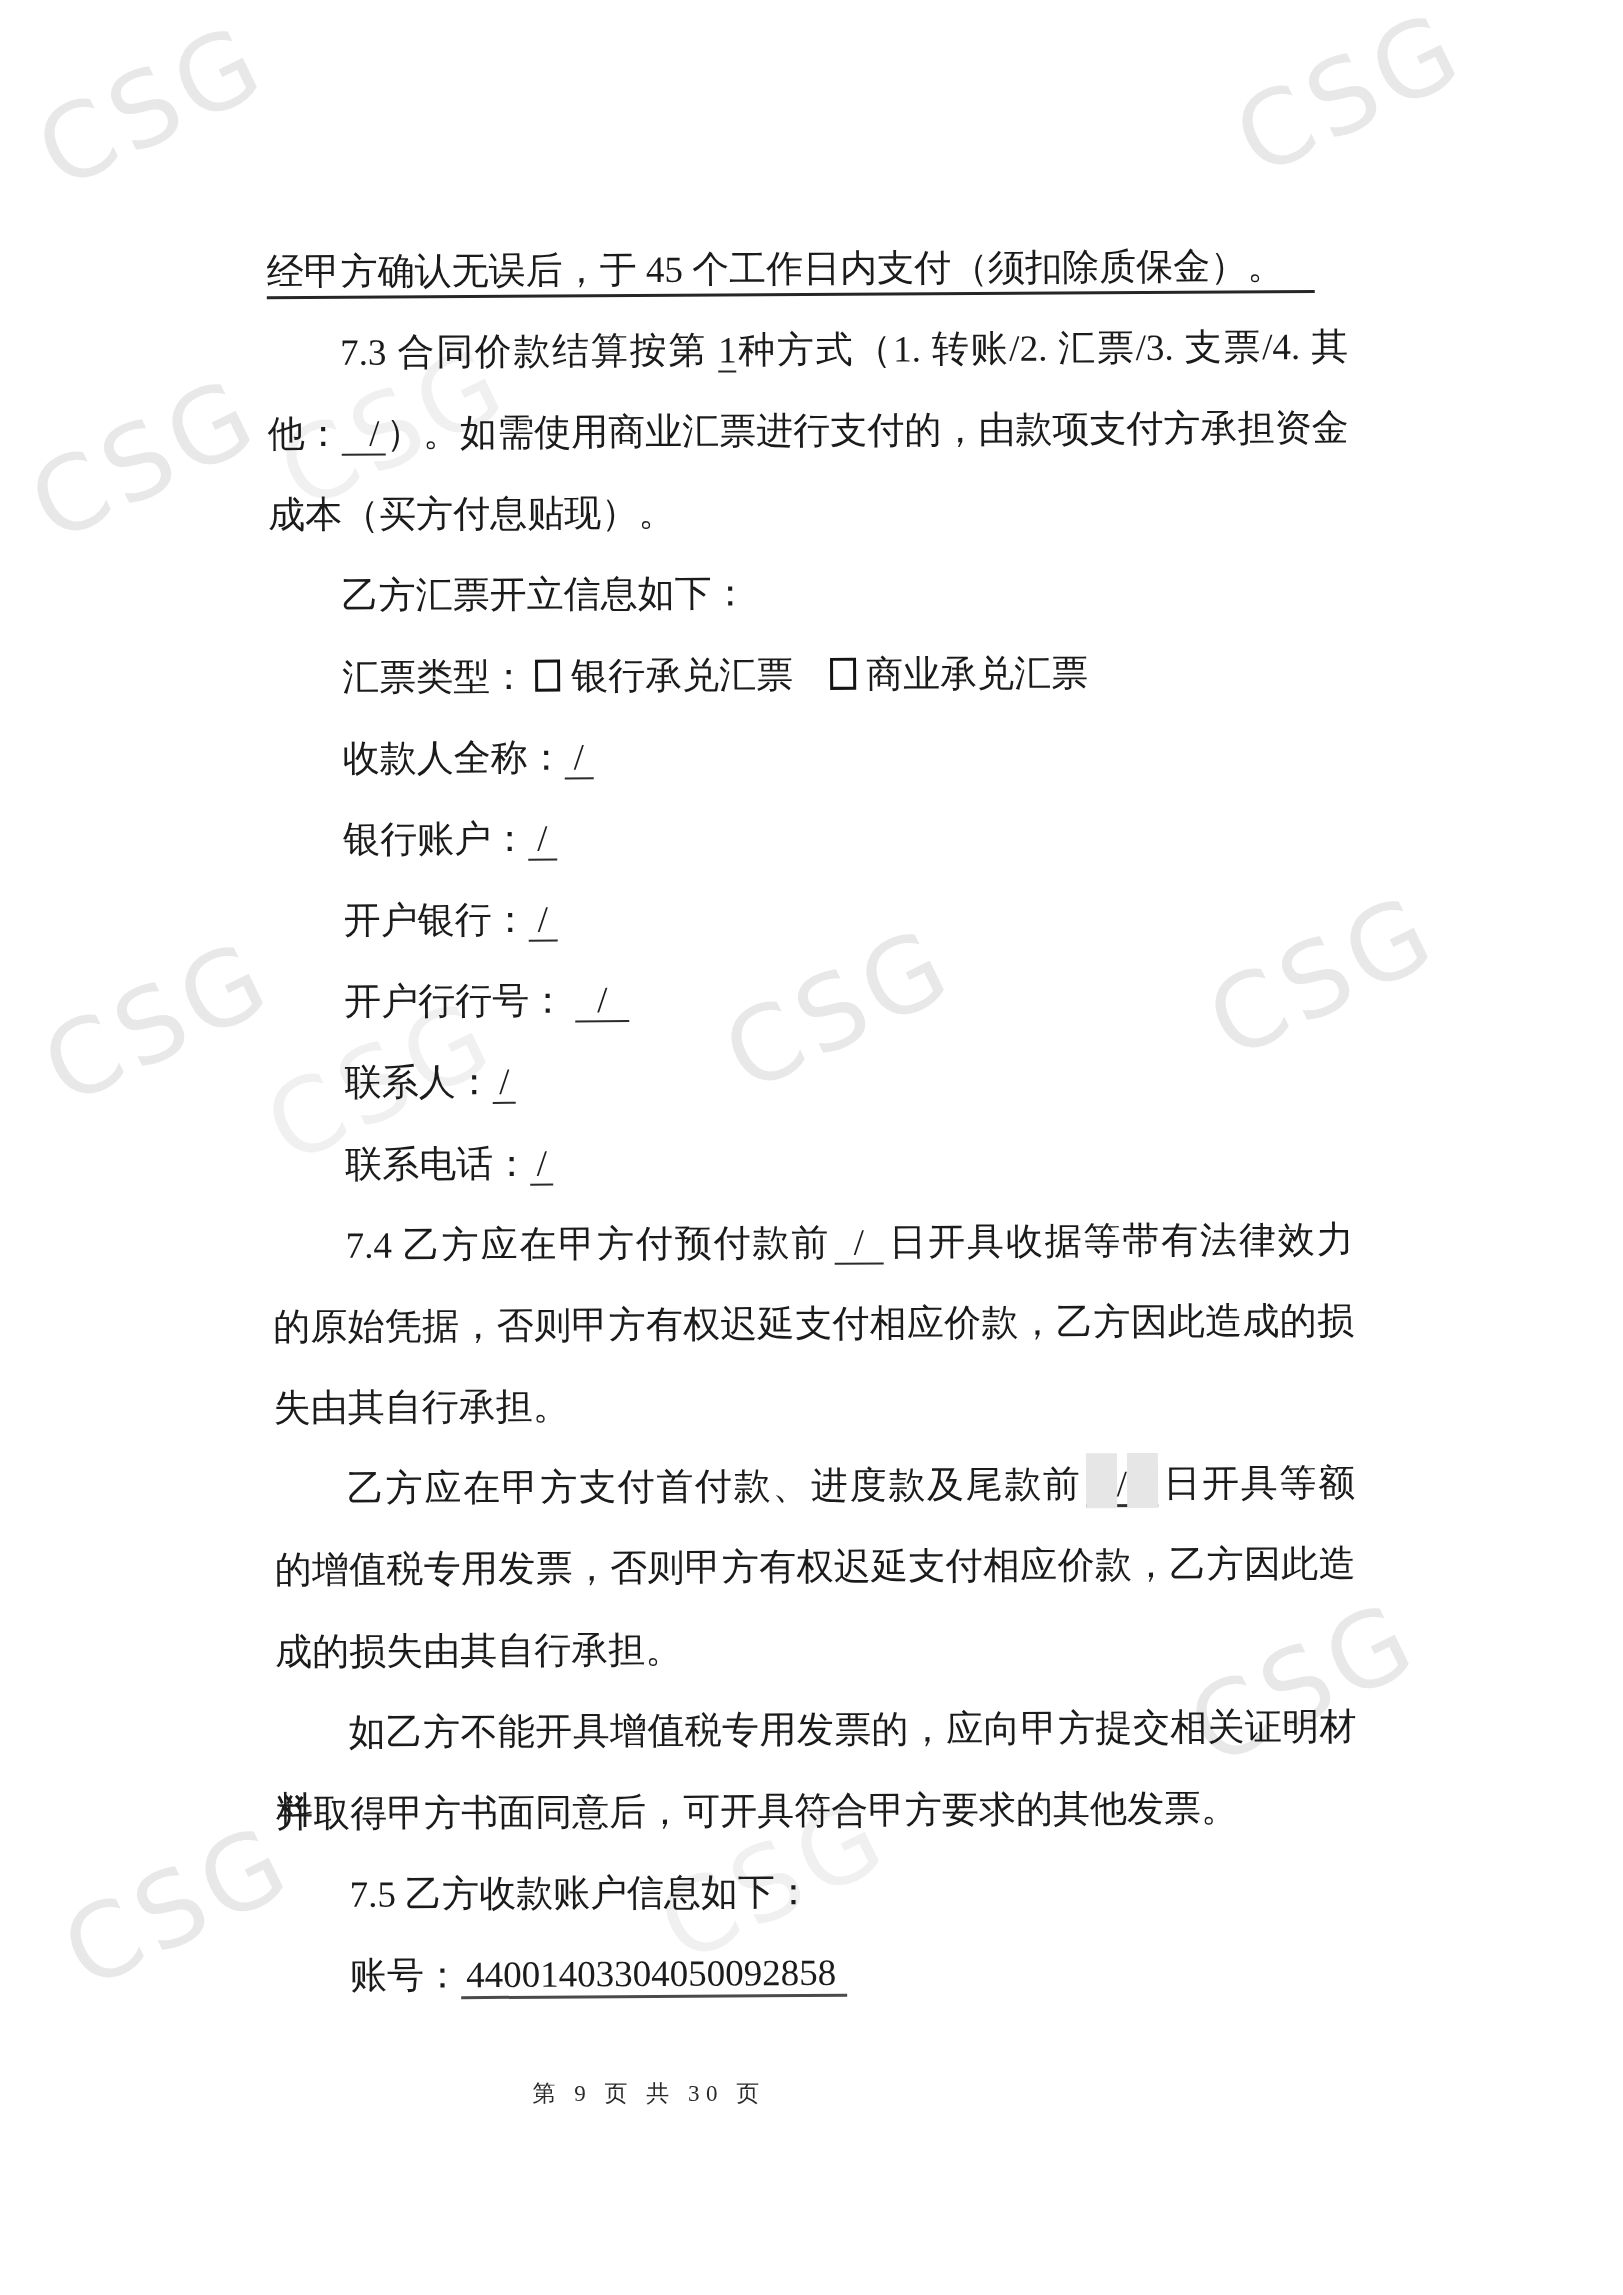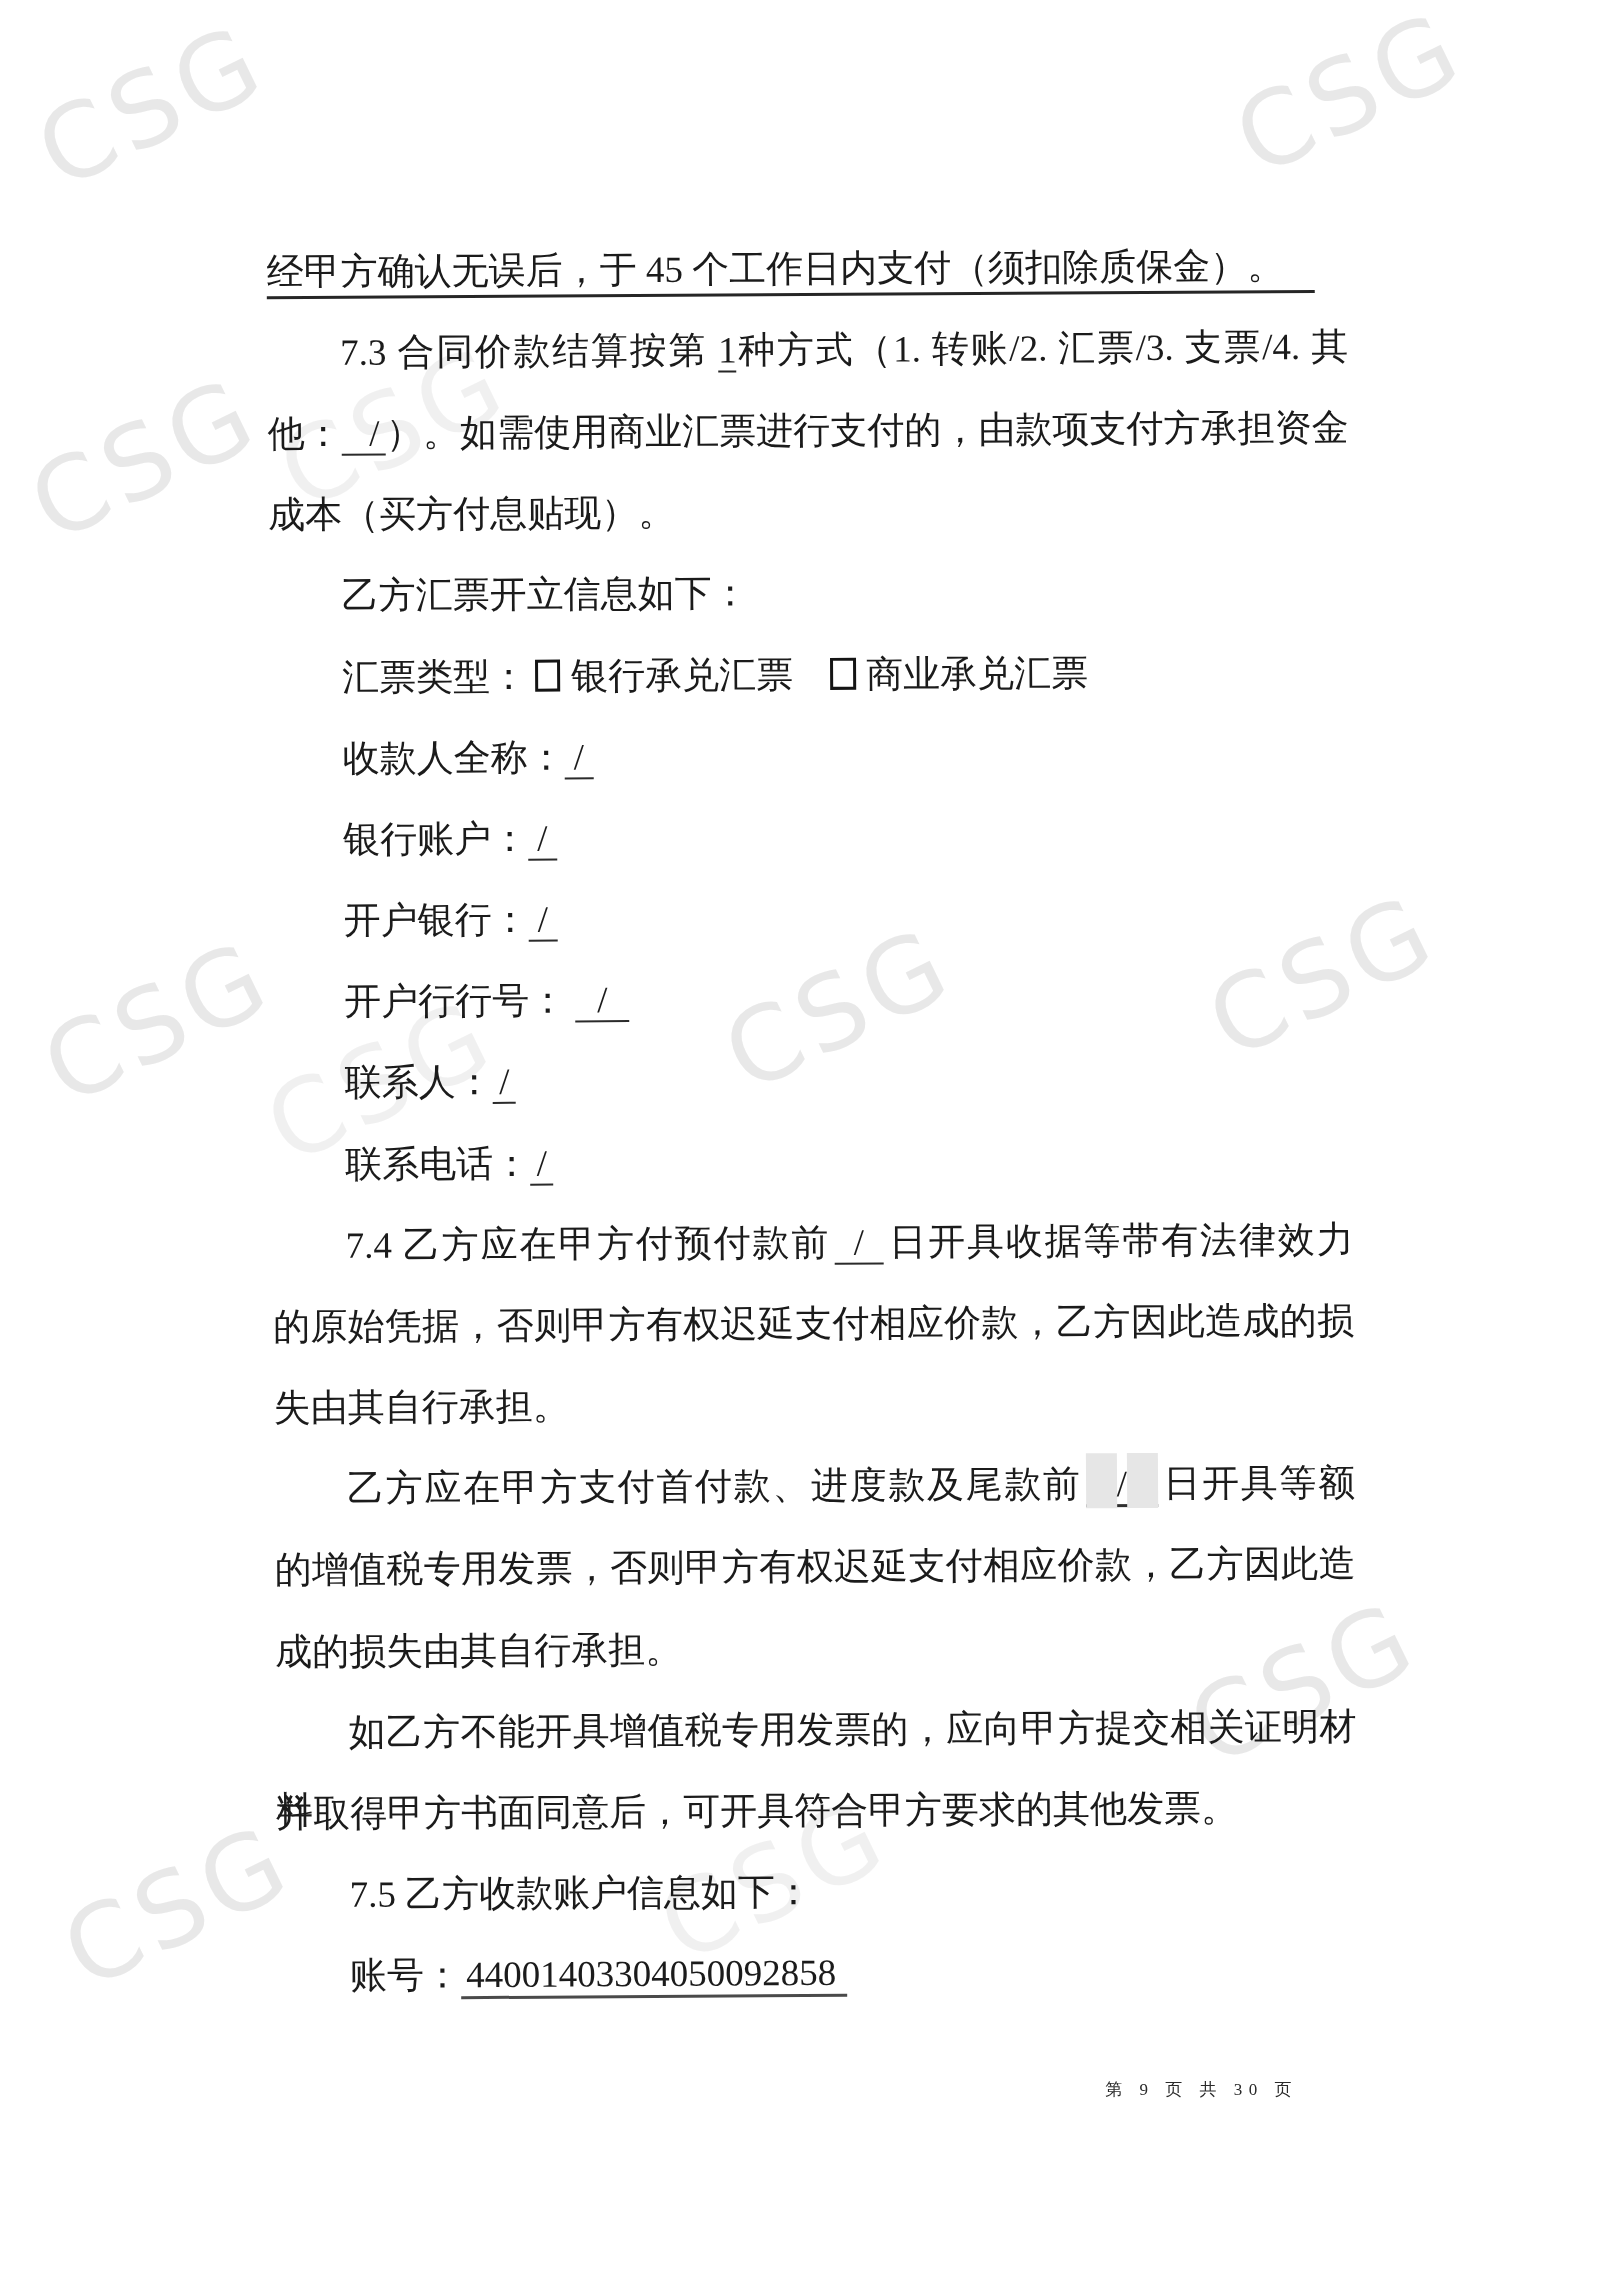--- a/index.html
+++ b/index.html
@@ -41,22 +41,22 @@
   
   .cbx{
     display:inline-block;width:19.6px;height:26px;border:3.9px solid #141414;
     vertical-align:-2.6px;margin:0 10.5px 0 7.9px;
   }
   .cbx.second{margin-left:37px;}
   
   .acct-u{border-bottom:3.9px solid #4a4a4a;padding:0 10.5px 1.3px 5.2px;}
   
   .footer{
-    position:absolute;left:0;top:2078px;width:1298px;z-index:2;text-align:right;
-    font-size:17px;letter-spacing:6.5px;color:#2a2a2a;
+    position:absolute;left:0;top:2078px;width:1298px;z-index:2;text-align:center;
+    font-size:23px;letter-spacing:6.5px;color:#2a2a2a;
     font-family:"Liberation Serif","DejaVu Serif",serif;
   }
 </style>
 </head>
 <body>
 
 <div class="page">
 
   <span class="wm" style="left:33px;top:46px;">CSG</span>
   <span class="wm" style="left:1231px;top:33px;">CSG</span>

